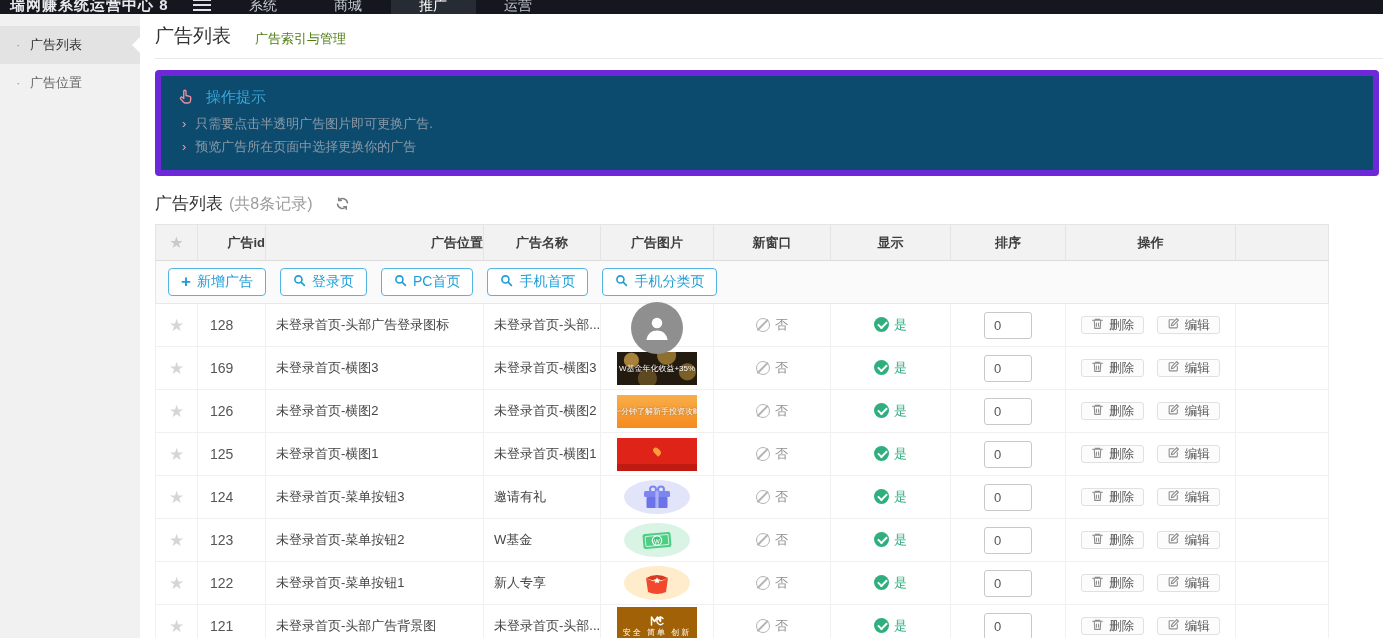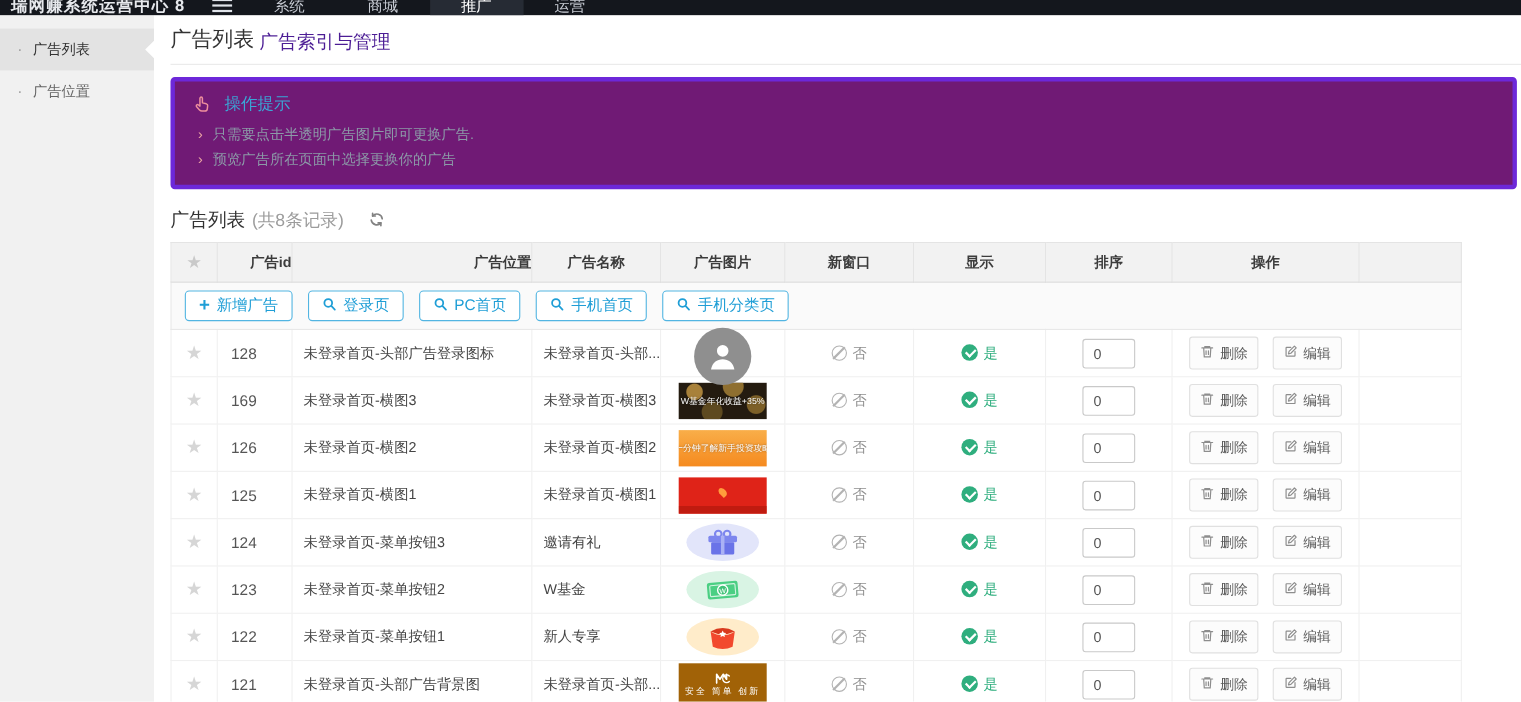--- a/index.html
+++ b/index.html
@@ -36,24 +36,24 @@
       width:0; height:0; border-top:8px solid transparent; border-bottom:8px solid transparent; border-right:8px solid #fff; }
   .submenu-item .left-caret { display:none; }
   .submenu-item.active .left-caret { display:block; position:absolute; left:-12px; top:50%; margin-top:-6px;
       width:0; height:0; border-top:6px solid transparent; border-bottom:6px solid transparent; border-right:6px solid #e3e3e3; }
 
   .main { flex:1; background:#fff; padding-left:15px; overflow:hidden; }
 
   
   .page-head { height:45px; display:flex; align-items:center; border-bottom:1px solid #e9e9e9; }
   .page-title { font-size:19px; color:#333; font-weight:normal; }
-  .page-sub { font-size:17px; color:#4c1d95; margin-left:5px; padding-top:5px; }
-
-  
-  .tips { margin:11px 4px 0 0; background:#701a75; border:4px solid #6d28d9; border-radius:4px; padding:10px 16px 12px; }
+  .page-sub { font-size:13px; color:#4d7c0f; margin-left:24px; padding-top:5px; }
+
+  
+  .tips { margin:11px 4px 0 0; background:#0c4a6e; border:6px solid #6d28d9; border-radius:4px; padding:10px 16px 12px; }
   .tips-head { display:flex; align-items:center; color:#3aa7d7; font-size:15px; line-height:22px; }
   .tips-head .hand { margin-right:11px; display:flex; }
   .tips-list { margin-top:4px; }
   .tips-item { font-size:13px; color:#8c9aa8; line-height:23px; display:flex; align-items:center; }
   .tips-item::before { content:"›"; color:#e9a3a3; margin:0 9px 0 5px; font-size:13px; }
 
   
   .section-head { margin-top:16px; display:flex; align-items:center; height:22px; }
   .section-title { font-size:17px; color:#333; font-weight:normal; }
   .section-count { font-size:16px; color:#9c9c9c; margin-left:6px; padding-top:2px; }
@@ -89,21 +89,21 @@
                 background:#b3b3b3; transform:rotate(-45deg); }
   .check-icon { display:inline-block; width:15px; height:15px; border-radius:50%; background:#2fae7e;
                 vertical-align:-3px; margin-right:5px; position:relative; }
   .check-icon::after { content:""; position:absolute; left:3.5px; top:3.5px; width:7px; height:4px;
                 border-left:2px solid #fff; border-bottom:2px solid #fff; transform:rotate(-45deg); }
   .c-sort { text-align:center; }
   .sort-input { width:48px; height:27px; border:1px solid #c9c9c9; border-radius:3px; padding-left:9px;
                 font-size:13px; color:#555; font-family:inherit; }
   .c-ops { text-align:center; }
   .op-btn { display:inline-flex; align-items:center; gap:5px; background:#fcfcfc; border:1px solid #e0e0e0;
-            border-radius:3px; height:30px; padding:0 9px; font-size:12.5px; color:#595959; cursor:pointer;
+            border-radius:3px; height:18px; padding:0 9px; font-size:12.5px; color:#595959; cursor:pointer;
             font-family:inherit; margin:0 4px; }
 
   
   .ad-avatar { width:52px; height:52px; border-radius:50%; background:#8f8f8f; display:flex; align-items:center;
                justify-content:center; margin:-3px auto -8px; position:relative; z-index:2; }
   .ad-banner { width:80px; height:33px; margin:0 auto; position:relative; display:flex; align-items:center;
                justify-content:center; overflow:hidden; }
   .ad-banner .txt { color:#fff; font-size:8px; white-space:nowrap; position:relative; z-index:2;
                     text-shadow:0 0 2px rgba(0,0,0,.45); }
   .ad-banner.dark { background-color:#241b10;

